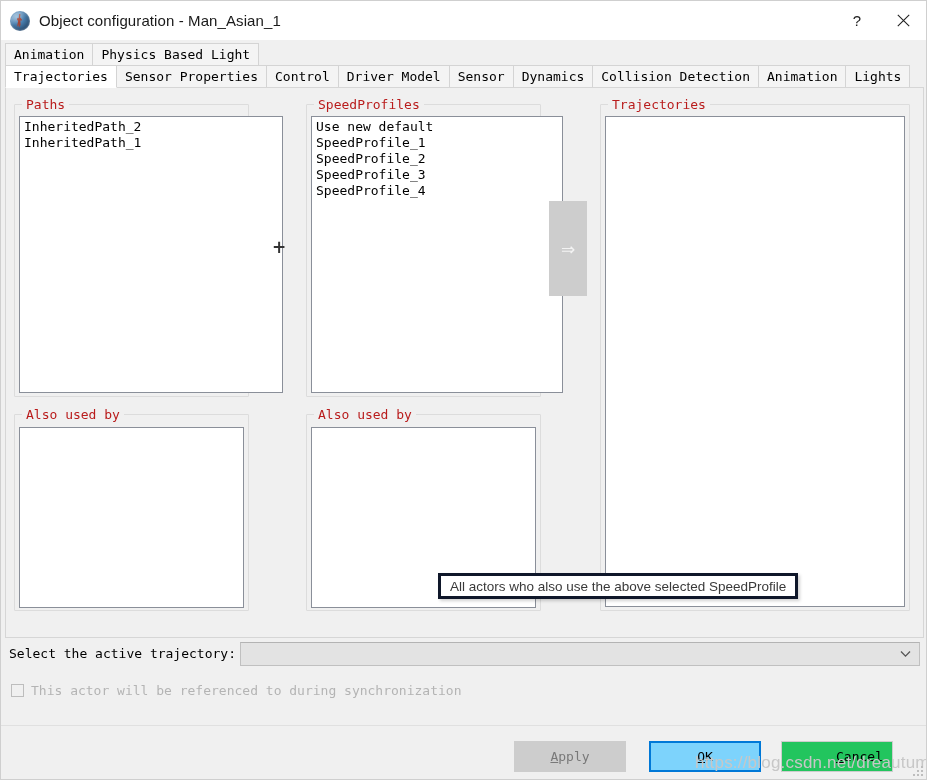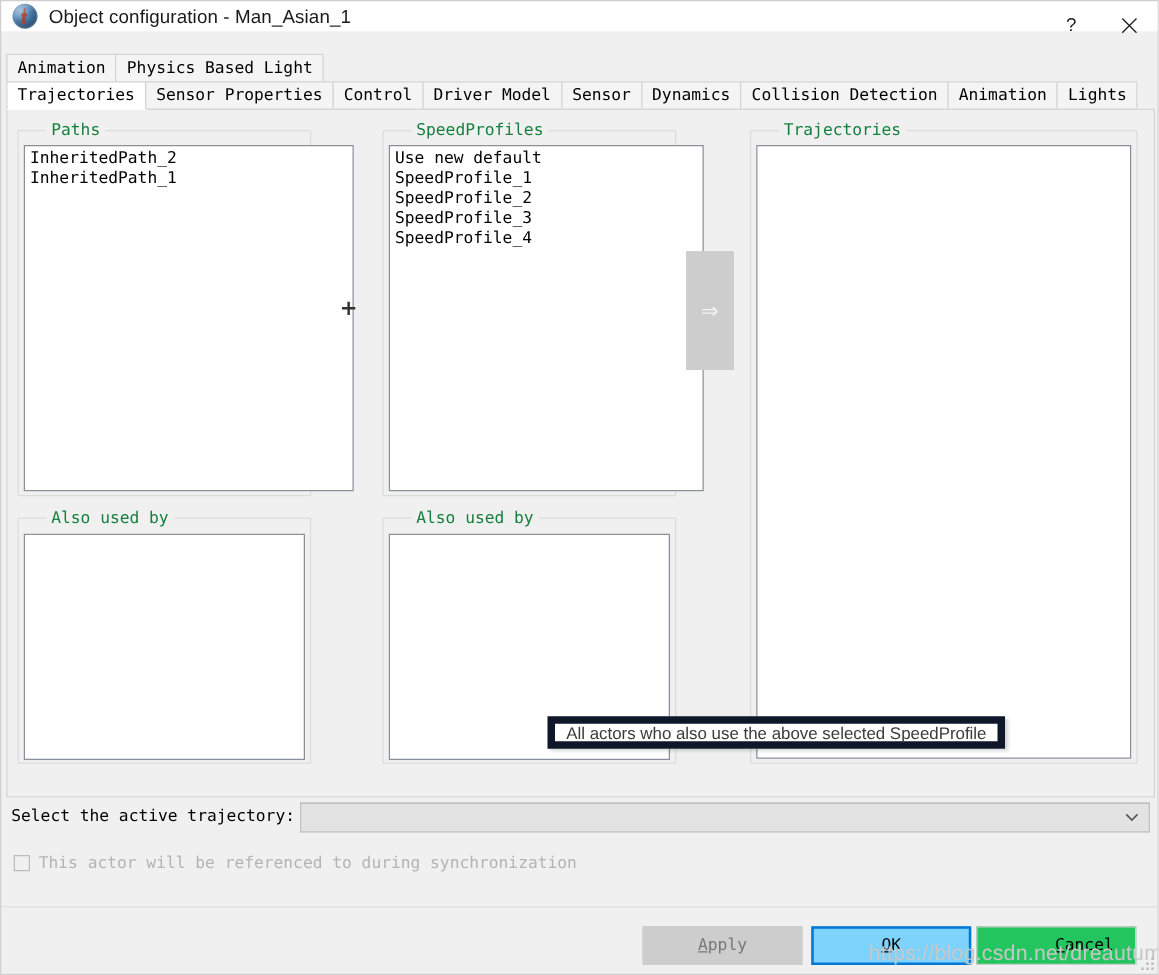--- a/index.html
+++ b/index.html
@@ -14,21 +14,21 @@
     position: relative;
     width: 927px; height: 780px;
     background: #f0f0f0;
     border: 1px solid #cfcfcf;
     overflow: hidden;
   }
 
   
   #titlebar {
     position: absolute; left: 0; top: 0;
-    width: 927px; height: 24px;
+    width: 927px; height: 39px;
     background: #ffffff;
     display: flex; align-items: center;
   }
   #win-icon {
     width: 20px; height: 20px; margin-left: 9px; margin-right: 9px;
     border-radius: 50%;
     background:
       radial-gradient(circle at 34% 30%, #8fb7d8 0%, #4a7fae 38%, #2d5277 70%, #1d3c5c 100%);
     position: relative;
     box-shadow: inset 0 0 2px rgba(255,255,255,.6);
@@ -96,25 +96,25 @@
   }
 
   
   .groupbox { position: absolute; }
   .groupbox > .gb-frame {
     position: absolute; left: 0; right: 0; top: 7px; bottom: 0;
     border: 1px solid #dcdcdc;
     border-radius: 1px;
   }
   .groupbox > .gb-title {
-    position: absolute; left: 23px; top: 0;
+    position: absolute; left: 8px; top: 0;
     padding: 0 4px;
     background: #f0f0f0;
     font-family: "DejaVu Sans Mono", monospace;
-    font-size: 13px; color: #15803d;
+    font-size: 13px; color: #b91c1c;
     white-space: nowrap;
     z-index: 2;
   }
   .listbox {
     position: absolute;
     background: #ffffff;
     border: 1px solid #8a8f99;
     overflow: hidden;
     padding: 2px 0 0 2px;
   }
@@ -202,21 +202,21 @@
     font-size: 13px; color: #b4b4b4; white-space: nowrap;
   }
 
   #separator {
     position: absolute; left: 0; top: 724px;
     width: 927px; height: 1px; background: #e0e0e0;
   }
 
   
   .dlg-btn {
-    position: absolute; top: 740px; height: 31px; width: 128px;
+    position: absolute; top: 740px; height: 31px; width: 112px;
     display: flex; align-items: center; justify-content: center;
     font-family: "DejaVu Sans Mono", monospace;
     font-size: 13px;
     background: #cdcdcd;
     border: 1px solid #cdcdcd;
     color: #000;
   }
   #btn-apply { left: 513px; color: #787878; }
   #btn-ok {
     left: 648px; background: #7dd3fc;
@@ -226,21 +226,21 @@
   #btn-cancel { left: 780px; background: #22c55e; padding-left: 45px; }
   .btn-label .mnemonic { text-decoration: underline; }
 
   
   #tooltip {
     position: absolute; left: 437px; top: 572px;
     height: 26px;
     padding: 0 9px;
     display: flex; align-items: center;
     background: #ffffff;
-    border: 6px solid #0f172a;
+    border: 3px solid #0f172a;
     font-family: "Liberation Sans", sans-serif;
     font-size: 13.5px; color: #3a3a3a;
     white-space: nowrap;
     box-shadow: 2px 2px 3px rgba(0,0,0,.18);
     z-index: 40;
   }
 
   
   #watermark {
     position: absolute; left: 694px; top: 752px;

